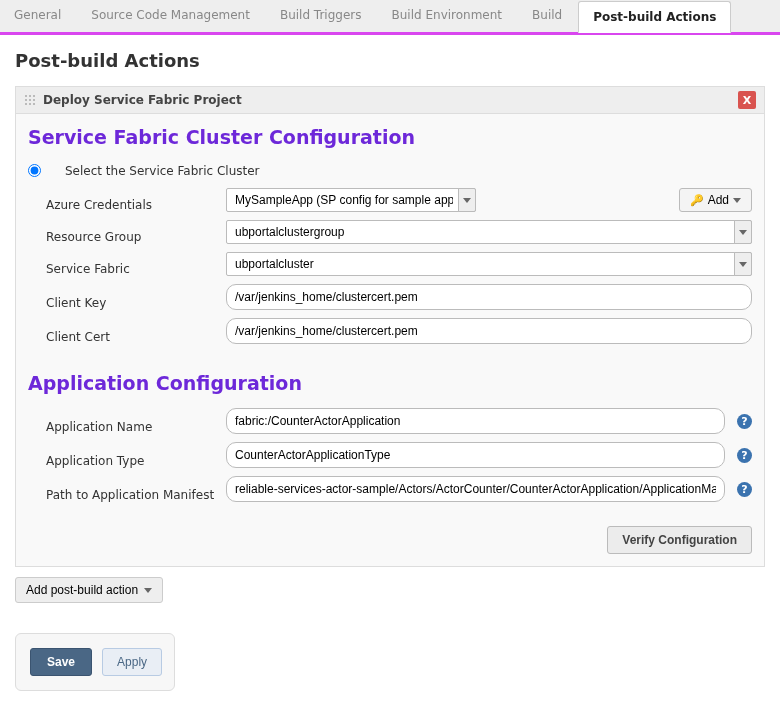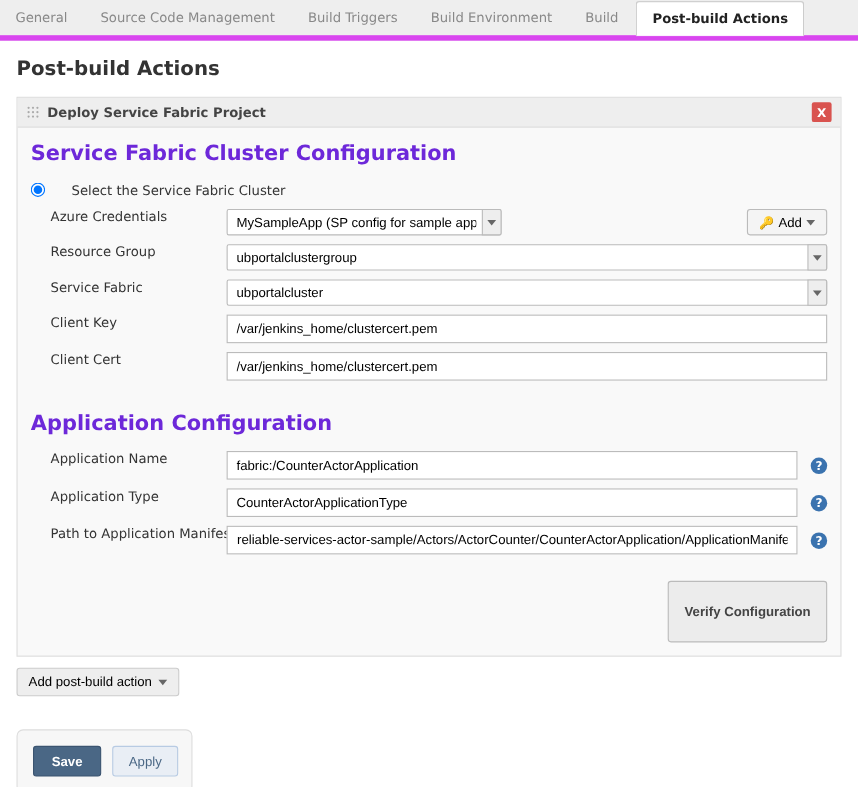--- a/index.html
+++ b/index.html
@@ -1,47 +1,47 @@
 <!DOCTYPE html>
 <html><head>
   <meta charset="utf-8">
   <style>
     * { box-sizing: border-box; margin: 0; padding: 0; }
     body { font-family: "DejaVu Sans", Verdana, Arial, sans-serif; font-size: 12px; background: #fff; color: #333; }
     .page { width: 780px; }
-    .tabs-bar { background: #eeeeee; border-bottom: 5px solid #d946ef; padding: 0; display: flex; align-items: center; }
+    .tabs-bar { background: #eeeeee; border-bottom: 3px solid #d946ef; padding: 0; display: flex; }
     .tab { padding: 8px 14px; color: #888; cursor: pointer; margin-right: 2px; }
     .tab.active { background: #fff; color: #222; font-weight: bold; border: 1px solid #ccc; border-bottom: 1px solid #fff; border-radius: 3px 3px 0 0; position: relative; top: 1px; }
     .main { padding: 15px; }
     .page-title { font-size: 18px; font-weight: bold; color: #333; margin-bottom: 15px; }
     .step-block { border: 1px solid #ddd; background: #f9f9f9; padding: 0; margin-bottom: 10px; }
     .step-header { background: #eeeeee; padding: 4px 8px; display: flex; align-items: center; justify-content: space-between; border-bottom: 1px solid #ddd; }
     .step-header-left { display: flex; align-items: center; gap: 7px; }
     .grip-icon { width: 12px; height: 12px; display: inline-block; }
     .step-title { font-weight: bold; color: #444; }
     .close-x { background: #d9534f; color: #fff; width: 18px; height: 18px; font-size: 11px; font-weight: bold; display: flex; align-items: center; justify-content: center; cursor: pointer; border-radius: 2px; }
     .section-heading { font-size: 19px; font-weight: bold; color: #6d28d9; padding: 12px 12px 10px 12px; }
     .config-body { padding: 0 12px 12px 12px; }
-    .form-row { display: flex; align-items: flex-start; padding: 4px 0; }
+    .form-row { display: flex; align-items: flex-end; padding: 4px 0; gap: 20px; }
     .radio-row { display: flex; align-items: flex-start; gap: 24px; padding: 6px 0; }
     .indent { padding-left: 18px; }
     .label-col { width: 160px; color: #333; flex-shrink: 0; }
     .label-col-manifest { width: 160px; color: #333; flex-shrink: 0; white-space: nowrap; }
     .input-col { flex: 1; display: flex; align-items: center; gap: 6px; }
     .select-wrap { position: relative; flex: 1; display: flex; }
     select.fake { appearance: none; -webkit-appearance: none; background: #fff; border: 1px solid #bbb; padding: 4px 22px 4px 8px; font-size: 12px; border-radius: 2px; width: 100%; }
     .select-wrap.short select.fake { width: 250px; flex: 0 0 auto; }
     .dropdown-caret { position: absolute; right: 0; top: 0; height: 100%; width: 18px; background: #eee; border: 1px solid #bbb; border-radius: 0 2px 2px 0; display: flex; align-items: center; justify-content: center; pointer-events: none; }
     .select-wrap.short .dropdown-caret { left: 232px; }
-    input.text-in { width: 100%; background: #fff; border: 1px solid #bbb; padding: 5px 8px; font-size: 12px; border-radius: 0; }
+    input.text-in { width: 100%; background: #fff; border: 1px solid #bbb; padding: 5px 8px; font-size: 12px; border-radius: 10px; }
     .btn { background: #f4f4f4; border: 1px solid #bbb; padding: 4px 10px; font-size: 12px; border-radius: 3px; cursor: pointer; display: inline-flex; align-items: center; gap: 4px; }
     .add-key-icon { color: #3b73af; font-size: 11px; }
     .help-icon { width: 15px; height: 15px; border-radius: 50%; background: #3b73af; color: #fff; font-size: 11px; font-weight: bold; display: flex; align-items: center; justify-content: center; flex-shrink: 0; margin-left: 6px; }
     .verify-row { display: flex; justify-content: flex-end; padding: 8px 12px 12px 12px; }
-    .verify-btn { background: #ececec; border: 1px solid #bbb; padding: 20px 14px; font-size: 12px; font-weight: bold; color: #444; border-radius: 3px; cursor: pointer; }
+    .verify-btn { background: #ececec; border: 1px solid #bbb; padding: 6px 14px; font-size: 12px; font-weight: bold; color: #444; border-radius: 3px; cursor: pointer; }
     .add-action-btn { background: #eeeeee; border: 1px solid #ccc; padding: 5px 10px; font-size: 12px; font-weight: normal; border-radius: 3px; cursor: pointer; display: inline-flex; align-items: center; gap: 6px; }
     .footer-bar { background: #f7f7f7; border: 1px solid #ddd; border-radius: 6px; padding: 14px 14px; margin-top: 30px; width: 160px; display: flex; gap: 10px; }
     .save-btn { background: #4a6785; color: #fff; border: 1px solid #3b5470; padding: 6px 16px; font-weight: bold; border-radius: 3px; cursor: pointer; font-size: 12px; }
     .apply-btn { background: #e9eef5; color: #4a6785; border: 1px solid #b8cbe3; padding: 6px 14px; font-weight: normal; border-radius: 3px; cursor: pointer; font-size: 12px; }
     .caret-down { width: 0; height: 0; border-left: 4px solid transparent; border-right: 4px solid transparent; border-top: 5px solid #666; display: inline-block; }
   </style>
 </head>
 <body>
 
 <div class="page">

